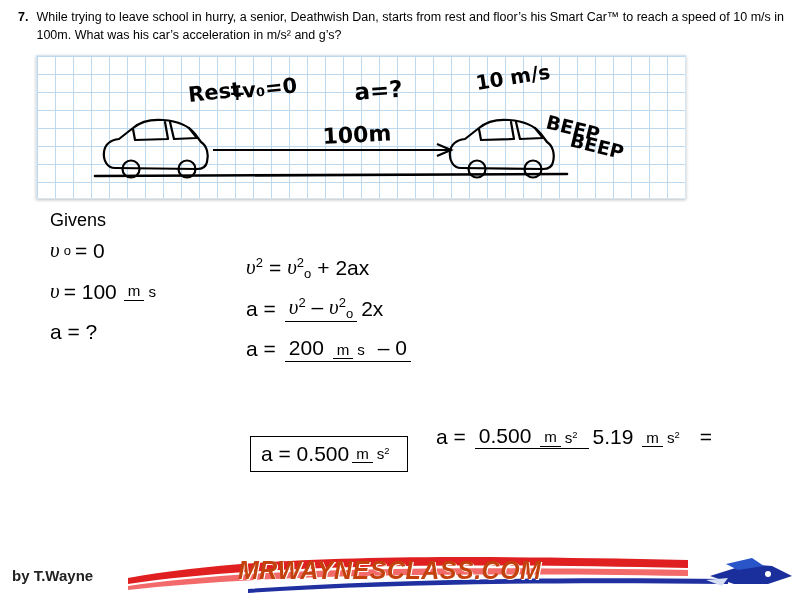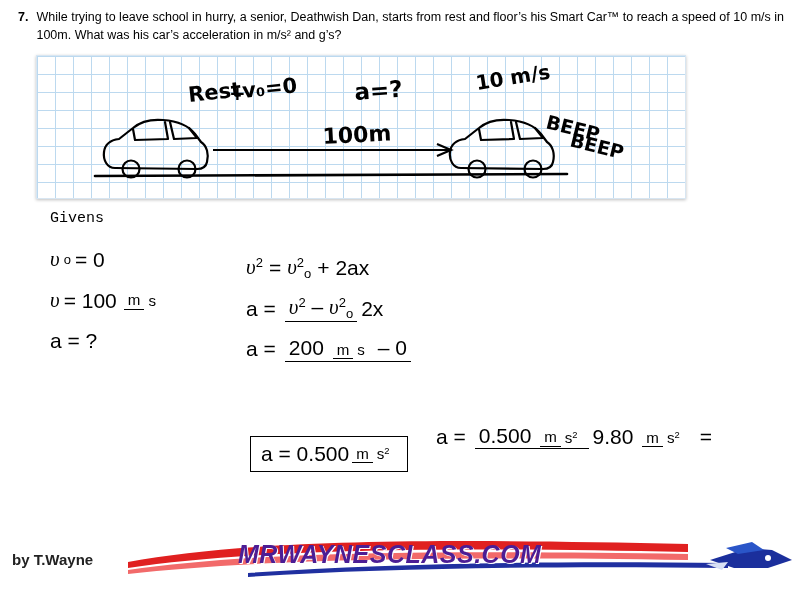--- a/index.html
+++ b/index.html
@@ -62,23 +62,22 @@
   }
 
   
   .givens {
     position: absolute;
     left: 50px;
     top: 210px;
     width: 200px;
   }
   .givens .heading {
-    font-size: 15px;
-    margin-bottom: 20px;
-    font-family: Liberation Mono, monospace;
+    font-size: 18px;
+    margin-bottom: 7px;
   }
   .givens .gline {
     font-size: 21px;
     margin-bottom: 16px;
     display: flex;
     align-items: center;
     gap: 4px;
     white-space: nowrap;
   }
   .ital {
@@ -154,21 +153,21 @@
     display: flex;
     align-items: center;
     gap: 6px;
     white-space: nowrap;
   }
 
   
   .footer {
     position: absolute;
     left: 0;
-    bottom: 16px;
+    bottom: 0;
     width: 640px;
     height: 58px;
   }
   .byline {
     position: absolute;
     left: 12px;
     bottom: 16px;
     font-size: 15px;
     font-weight: 700;
     color: #222;
@@ -181,21 +180,21 @@
     height: 46px;
   }
   .banner svg { display:block; }
   .site-text {
     position: absolute;
     left: 238px;
     bottom: 15px;
     font-size: 25px;
     font-weight: 700;
     font-style: italic;
-    color: #4c1d95;
+    color: #c2410c;
     letter-spacing: 0.5px;
     text-shadow: 1px 1px 0 #fff;
   }
 </style>
 </head>
 <body>
 
 <div class="question">
   <span class="qnum">7.</span>
   <span class="qtext">While trying to leave school in hurry, a senior, Deathwish Dan, starts from rest and floor’s his Smart Car™ to reach a speed of 10 m/s in 100m. What was his car’s acceleration in m/s² and g’s?</span>
@@ -317,21 +316,21 @@
   <span>a =</span>
   <span class="frac">
     <span class="num">
       <span>0.500</span>
       <span class="frac small">
         <span class="num">m</span>
         <span class="den"><span>s</span><sup class="small">2</sup></span>
       </span>
     </span>
     <span class="den">
-      <span>9.80</span>
+      <span>5.19</span>
       <span class="frac small">
         <span class="num">m</span>
         <span class="den"><span>s</span><sup class="small">2</sup></span>
       </span>
     </span>
   </span>
   <span>=</span>
 </div>
 
 <div class="footer">

